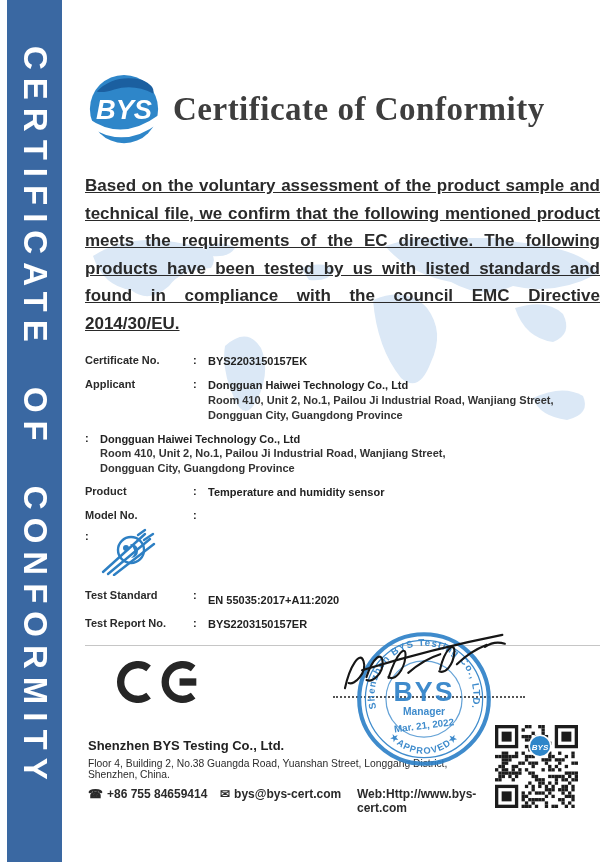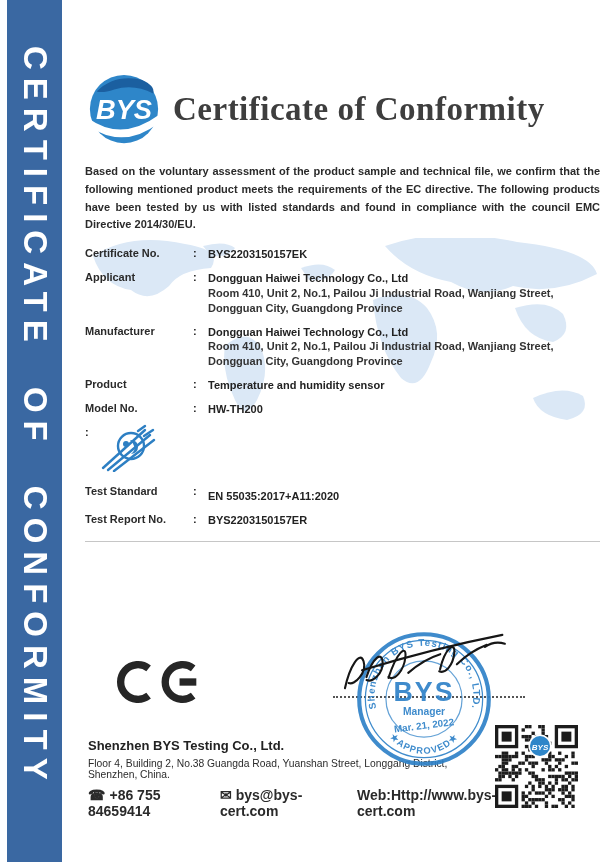--- a/index.html
+++ b/index.html
@@ -19,41 +19,41 @@
   
   .map{position:absolute;left:85px;top:238px;z-index:0;}
   
   .content{position:absolute;left:85px;top:58px;width:515px;z-index:1;}
   .header{display:flex;align-items:center;gap:10px;margin-top:12px;}
   .logo{flex:none;width:78px;height:78px;}
   .title{
     font-family:"Liberation Serif", serif;font-weight:bold;font-size:33px;color:#3e3e3e;
     letter-spacing:.5px;white-space:nowrap;
   }
-  .intro{margin-top:15px;font-weight:bold;font-size:11px;line-height:1.62;color:#2a2a2a;text-align:justify;}
+  .intro{margin-top:24px;font-weight:bold;font-size:17px;line-height:1.62;color:#2a2a2a;text-align:justify;text-decoration:underline;}
   .fields{margin-top:13px;font-size:11px;}
   .frow{display:flex;margin-bottom:9px;}
   .flabel{flex:none;width:108px;font-weight:bold;color:#2a2a2a;}
   .fcolon{flex:none;width:15px;font-weight:bold;}
   .fvalue{flex:1;line-height:1.35;}
   .bold{font-weight:bold;}
   .addr{font-weight:bold;color:#333;}
   .tm-logo{margin-top:-2px;}
   .sep{border:none;border-top:1px solid #c6c6c6;margin:14px 0 0 0;}
   .statement{margin-top:12px;font-weight:bold;font-size:11px;line-height:1.62;color:#2a2a2a;text-align:justify;}
   
   .ce{position:absolute;left:114px;top:642px;z-index:1;}
   .dotline{position:absolute;left:333px;top:696px;width:192px;border-top:2px dotted #555;z-index:1;}
   .stamp{position:absolute;left:352px;top:627px;width:144px;height:144px;z-index:2;opacity:.92;}
   .signature{position:absolute;left:336px;top:634px;z-index:3;transform:rotate(-3deg);}
   .qr{position:absolute;left:495px;top:725px;width:83px;height:83px;z-index:2;}
   .footer{position:absolute;left:88px;top:738px;width:405px;z-index:1;}
   .f-company{font-weight:bold;font-size:13px;color:#222;}
   .f-address{font-size:10.3px;margin-top:5px;color:#2c2c2c;}
-  .f-contact{display:flex;margin-top:7px;font-size:14px;font-weight:bold;color:#2a2a2a;align-items:flex-end;}
+  .f-contact{display:flex;margin-top:7px;font-size:12px;font-weight:bold;color:#2a2a2a;}
   .f-phone{width:132px;flex:none;}
   .f-email{width:137px;flex:none;}
   .icon-glyph{margin-right:4px;}
 </style>
 </head>
 <body>
 
 <div class="banner">
   <div class="banner-text">CERTIFICATE OF CONFORMITY</div>
 </div>
@@ -97,39 +97,37 @@
       <span class="flabel">Applicant</span>
       <span class="fcolon">:</span>
       <span class="fvalue">
         <div class="bold">Dongguan Haiwei Technology Co., Ltd</div>
         <div class="addr">Room 410, Unit 2, No.1, Pailou Ji Industrial Road, Wanjiang Street,</div>
         <div class="addr">Dongguan City, Guangdong Province</div>
       </span>
     </div>
 
     <div class="frow">
-      <span class="flabel">Manufacturer</span>
       <span class="fcolon">:</span>
       <span class="fvalue">
         <div class="bold">Dongguan Haiwei Technology Co., Ltd</div>
         <div class="addr">Room 410, Unit 2, No.1, Pailou Ji Industrial Road, Wanjiang Street,</div>
         <div class="addr">Dongguan City, Guangdong Province</div>
       </span>
     </div>
 
     <div class="frow">
       <span class="flabel">Product</span>
       <span class="fcolon">:</span>
       <span class="fvalue bold">Temperature and humidity sensor</span>
     </div>
 
     <div class="frow">
       <span class="flabel">Model No.</span>
       <span class="fcolon">:</span>
-      <span class="fvalue bold">HW-TH200</span>
     </div>
 
     <div class="frow">
       <span class="fcolon">:</span>
       <span class="fvalue">
         <svg class="tm-logo" width="58" height="48" viewBox="0 0 58 48">
           <g stroke="#2d7fc3" fill="none" stroke-width="2.4" stroke-linecap="round">
             <circle cx="31" cy="22" r="13"></circle>
             <path d="M3 44 L45 6"></path>
             <path d="M8 46 L50 11"></path>

